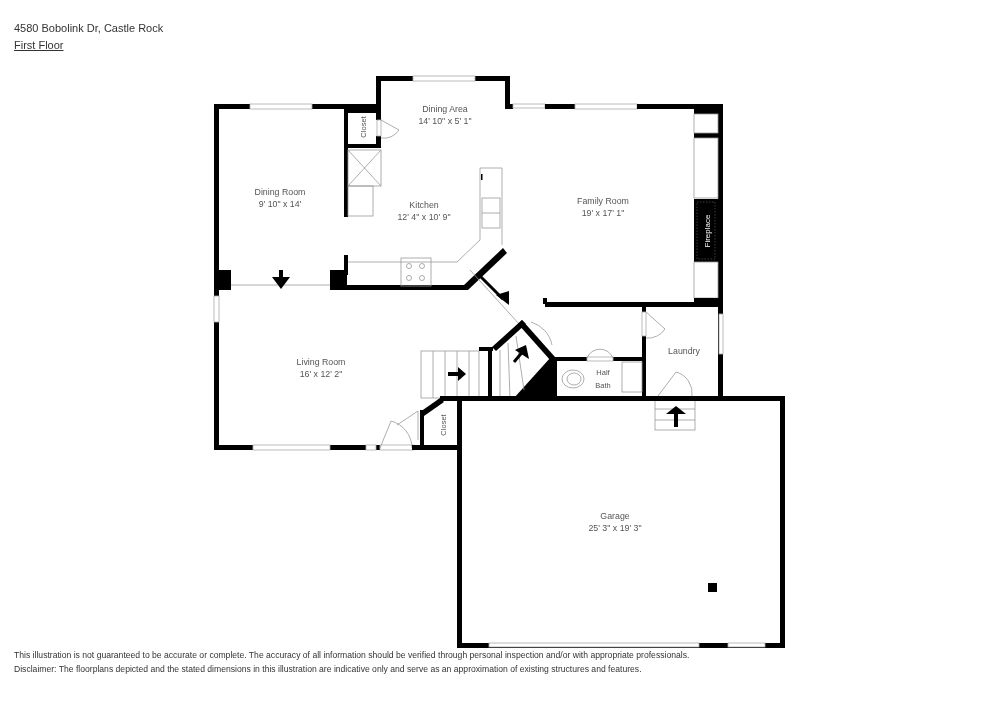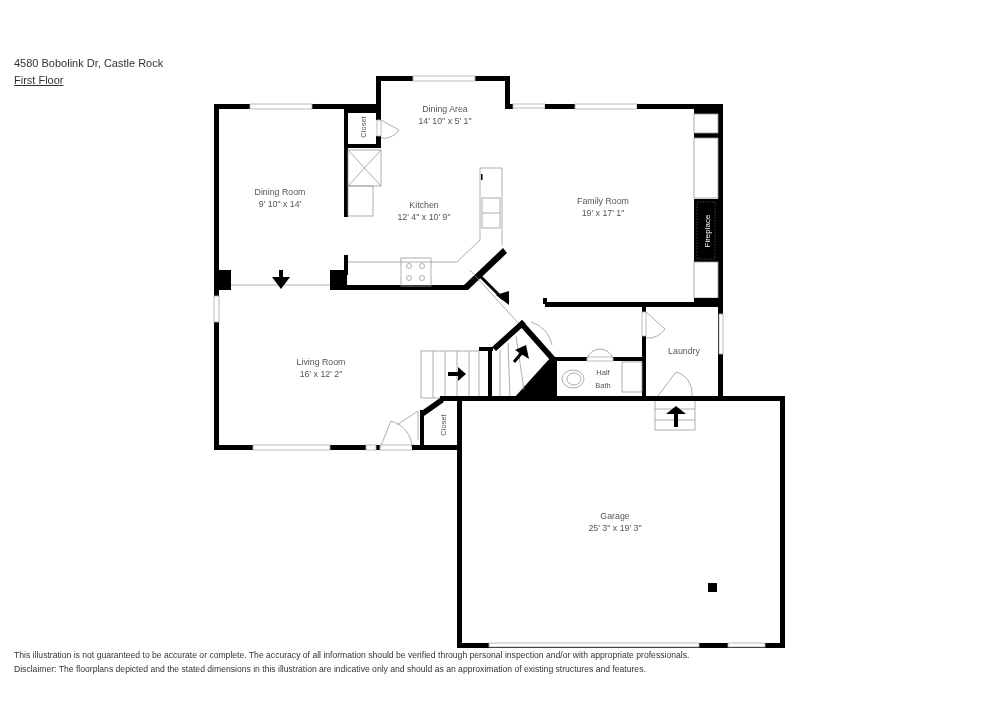--- a/index.html
+++ b/index.html
@@ -1,17 +1,17 @@
 <!DOCTYPE html>
 <html><head>
 <meta charset="utf-8">
 <style>
   html, body { margin: 0; padding: 0; background: #ffffff; }
   body { width: 1000px; height: 707px; position: relative; overflow: hidden; font-family: "Liberation Sans", sans-serif; color: #333; }
-  .hdr { position: absolute; left: 14px; font-size: 11px; color: #333; margin-top: 35px; }
+  .hdr { position: absolute; left: 14px; font-size: 11px; color: #333; }
   #hdr-address { top: 22px; }
   #hdr-floor { top: 39px; text-decoration: underline; }
   .disc { position: absolute; left: 14px; font-size: 8.6px; color: #333; white-space: nowrap; }
   #disc-1 { top: 664px; }
   #disc-2 { top: 650px; }
   svg { position: absolute; left: 0; top: 0; }
   .room-label { font-family: "Liberation Sans", sans-serif; font-size: 8.8px; fill: #555; text-anchor: middle; }
   .small-label { font-family: "Liberation Sans", sans-serif; font-size: 7.5px; fill: #555; text-anchor: middle; }
   .fire-label { font-family: "Liberation Sans", sans-serif; font-size: 8px; fill: #fff; text-anchor: middle; }
   .wall { fill: #000; }
@@ -183,14 +183,14 @@
     <text class="room-label" x="321" y="365">Living Room</text>
     <text class="room-label" x="321" y="377">16' x 12' 2"</text>
 
     <text class="room-label" x="684" y="354">Laundry</text>
 
     <text class="room-label" x="615" y="519">Garage</text>
     <text class="room-label" x="615" y="531">25' 3" x 19' 3"</text>
   </g>
 </svg>
 
-<div id="disc-1" class="disc">Disclaimer: The floorplans depicted and the stated dimensions in this illustration are indicative only and should as an approximation of existing structures and features.</div>
+<div id="disc-1" class="disc">Disclaimer: The floorplans depicted and the stated dimensions in this illustration are indicative only and serve as an approximation of existing structures and features.</div>
 <div id="disc-2" class="disc">This illustration is not guaranteed to be accurate or complete. The accuracy of all information should be verified through personal inspection and/or with appropriate professionals.</div>
 
 </body></html>

